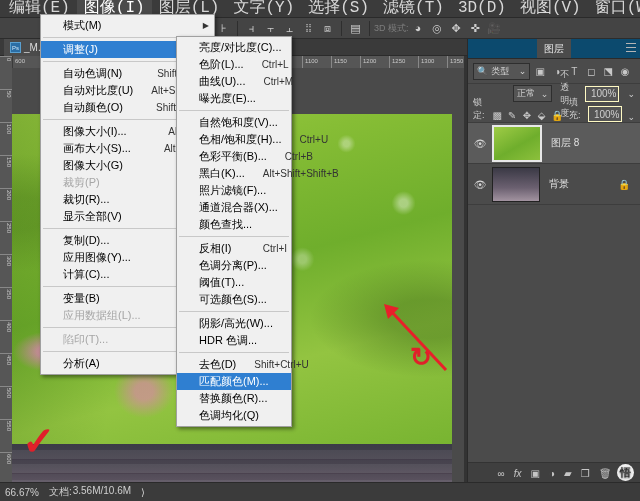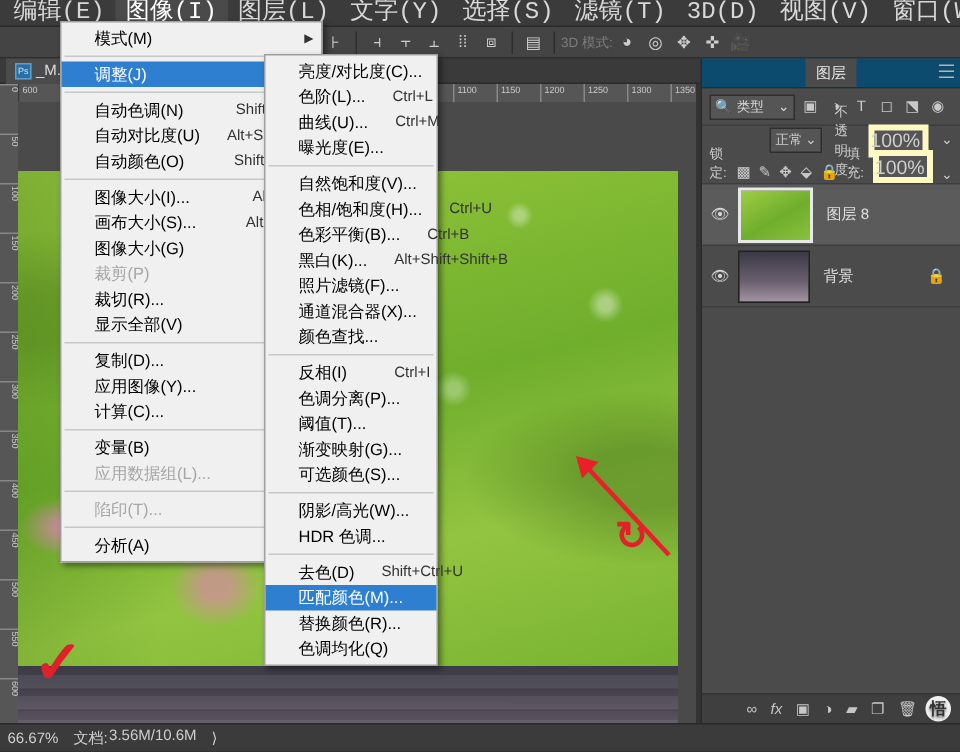--- a/index.html
+++ b/index.html
@@ -77,21 +77,21 @@
   .ptab{font-size:10px;padding:3px 7px 2px 7px;color:#b9b9b9;}
   .ptab.on{background:#4b4b4b;color:#e8e8e8;}
   .pmenu{position:absolute;right:4px;top:4px;width:10px;height:9px;display:flex;flex-direction:column;justify-content:space-between;}
   .pmenu i{display:block;height:1px;background:#b5b5b5;}
   .pbody{background:#4b4b4b;height:424px;position:relative;}
   .filterrow{height:24px;display:flex;align-items:center;gap:3px;padding:0 5px;border-bottom:1px solid #3d3d3d;}
   .combo{display:flex;align-items:center;gap:3px;background:#555;border:1px solid #2e2e2e;height:15px;padding:0 3px;font-size:9px;color:#d6d6d6;}
   .fico{width:14px;height:14px;display:flex;align-items:center;justify-content:center;color:#c8c8c8;font-size:10px;}
   .moderow{height:19px;display:flex;align-items:center;gap:8px;padding:0 5px;font-size:9px;color:#cfcfcf;margin-left:40px;}
   .blendsel{display:flex;align-items:center;justify-content:space-between;background:#555;border:1px solid #2e2e2e;height:15px;width:70px;padding:0 3px;font-size:9px;}
-  .numbox{background:#555;border:4px solid #fef9c3;height:14px;padding:0 2px;font-size:13px;min-width:28px;text-align:right;display:flex;align-items:center;justify-content:flex-end;}
+  .numbox{background:#555;border:1px solid #fef9c3;height:14px;padding:0 2px;font-size:10px;min-width:28px;text-align:right;display:flex;align-items:center;justify-content:flex-end;}
   .lockrow{height:19px;display:flex;align-items:flex-end;gap:5px;padding:0 5px;font-size:9px;color:#cfcfcf;border-bottom:1px solid #3d3d3d;}
   .layerrow{height:40px;display:flex;align-items:center;border-bottom:1px solid #3d3d3d;position:relative;padding:0 5px;gap:5px;}
   .layerrow.on{background:#5b5b5b;}
   .eye{width:14px;text-align:center;color:#d8d8d8;font-size:10px;}
   .thumb{width:46px;height:33px;border:1px solid #222;position:relative;overflow:hidden;flex:none;}
   .lname{font-size:10px;color:#e0e0e0;flex:1;padding-left:4px;}
   .lockico{font-size:10px;color:#cfcfcf;padding-right:4px;}
   .panelfoot{position:absolute;left:0;bottom:0;width:173px;height:20px;background:#3f3f3f;border-top:1px solid #333;display:flex;align-items:center;justify-content:center;gap:9px;}
   .panelfoot span{font-size:10px;color:#c6c6c6;}
 
@@ -331,23 +331,20 @@
         <span class="lab">反相(I)</span>
         <span class="acc">Ctrl+I</span>
       </div>
       <div class="row">
         <span class="lab">色调分离(P)...</span>
       </div>
       <div class="row">
         <span class="lab">阈值(T)...</span>
       </div>
       <div class="row">
-        <span class="lab">渐变映射(G)...</span>
-      </div>
-      <div class="row">
         <span class="lab">可选颜色(S)...</span>
       </div>
       <div class="sepline"></div>
       <div class="row">
         <span class="lab">阴影/高光(W)...</span>
       </div>
       <div class="row">
         <span class="lab">HDR 色调...</span>
       </div>
       <div class="sepline"></div>

